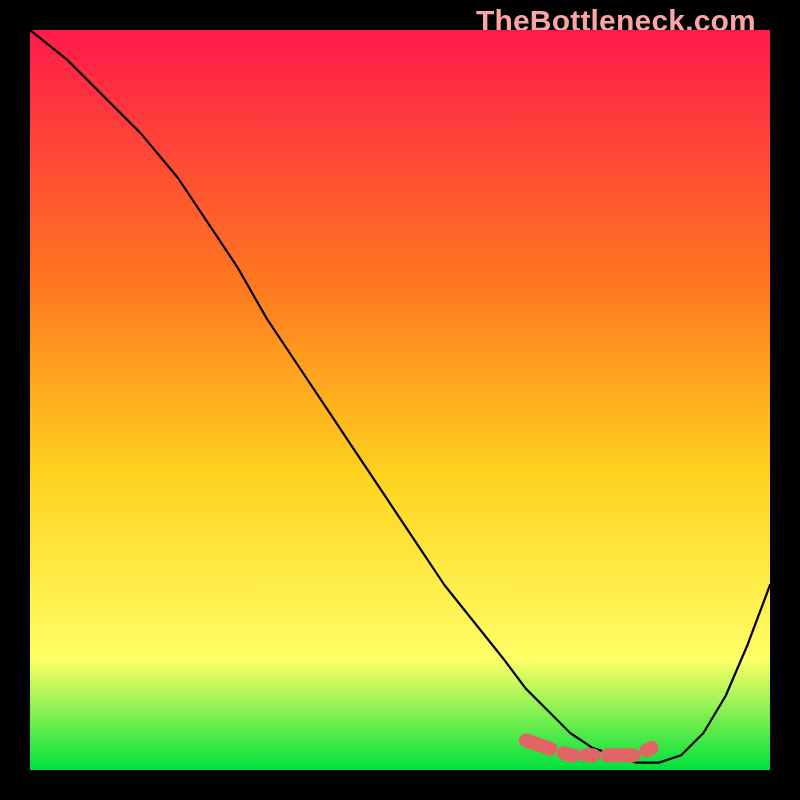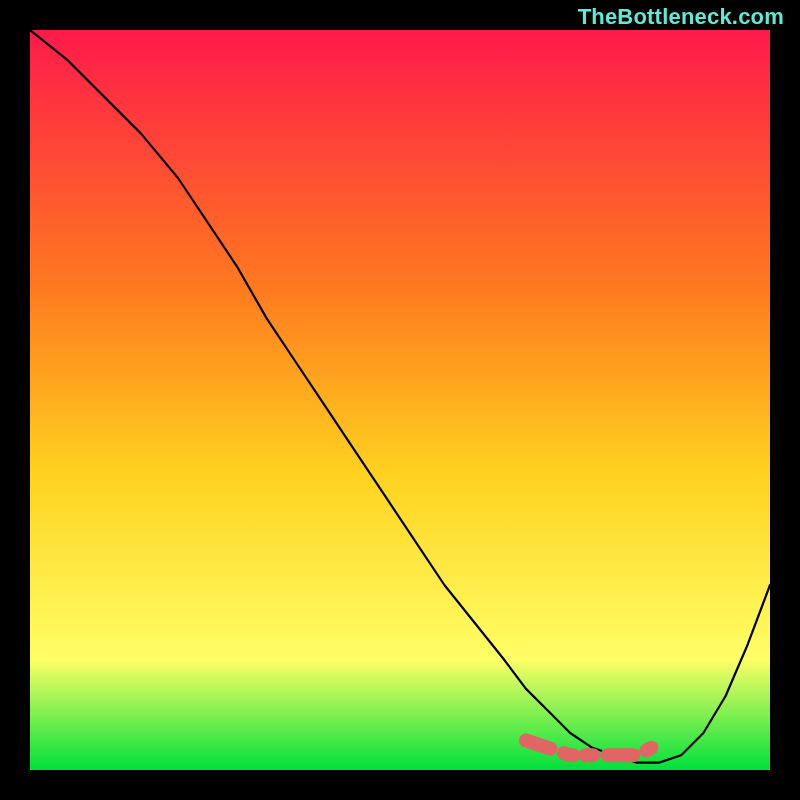--- a/index.html
+++ b/index.html
@@ -22,23 +22,23 @@
   .plot {
     position: absolute;
     left: 0;
     top: 0;
     width: 740px;
     height: 740px;
   }
   .watermark {
     position: absolute;
     top: 4px;
-    right: 16px;
-    color: #5eead4;
-    font-size: 22px;
+    right: 44px;
+    color: #fca5a5;
+    font-size: 30px;
     font-weight: 600;
     letter-spacing: 0.2px;
     user-select: none;
   }
   svg { display: block; }
 </style>
 </head>
 <body>
 
 <div class="watermark">TheBottleneck.com</div>

